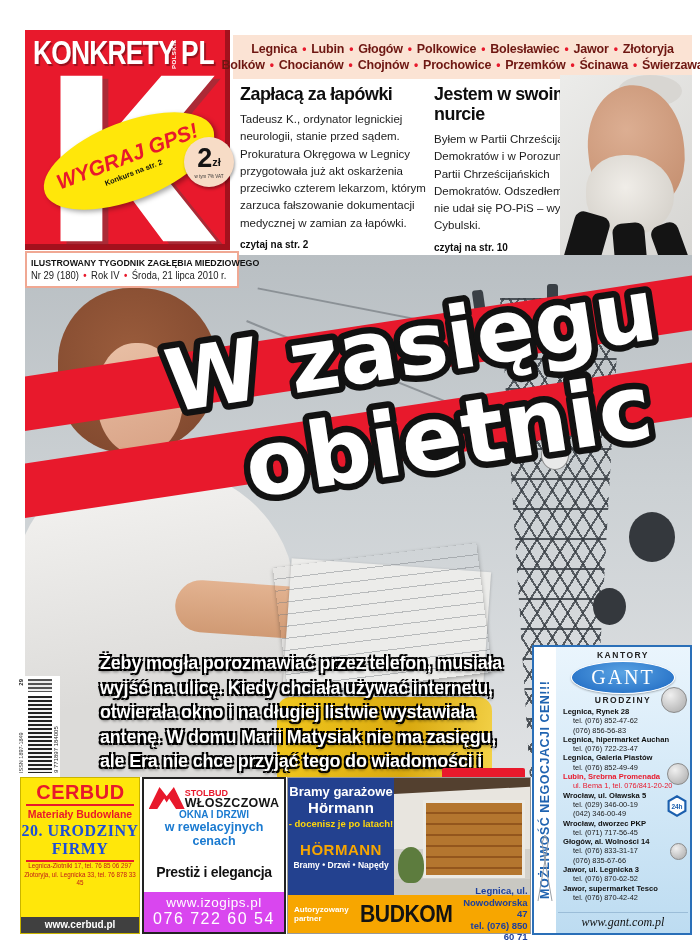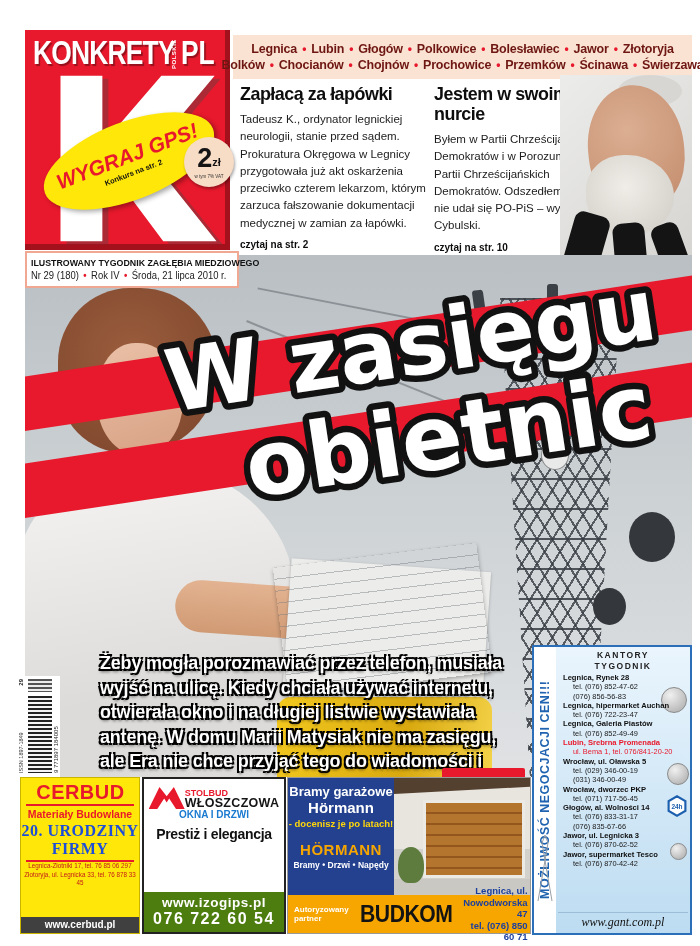--- a/index.html
+++ b/index.html
@@ -165,22 +165,22 @@
   #ad-stolbud{position:absolute;left:142px;top:777px;width:144px;height:157px;background:#fff;
         border:2px solid #222;display:flex;flex-direction:column;align-items:center;}
   #sb-logo-row{display:flex;align-items:center;margin-top:8px;}
   #sb-mark{width:36px;height:22px;background:#e8192c;
         clip-path:polygon(0 100%,30% 0,50% 42%,70% 0,100% 100%,76% 100%,57% 52%,50% 70%,43% 52%,24% 100%);}
   .sb-brandcol{display:flex;flex-direction:column;line-height:10px;}
   #sb-brand{font-size:9px;font-weight:bold;color:#e8192c;}
   #sb-brand2{font-size:12.5px;font-weight:bold;color:#151515;letter-spacing:.3px;}
   #sb-line1{color:#1a7ad0;font-weight:bold;font-size:10px;}
   #sb-line2{color:#1a7ad0;font-weight:bold;font-size:12.5px;line-height:14px;text-align:center;width:110px;}
-  #sb-line3{color:#111;font-weight:bold;font-size:14px;margin-top:6px;letter-spacing:-0.3px;}
-  #sb-bar{margin-top:auto;width:100%;background:#4d7c0f;color:#fff;font-weight:bold;text-align:center;
+  #sb-line3{color:#111;font-weight:bold;font-size:14px;margin-top:16px;letter-spacing:-0.3px;}
+  #sb-bar{margin-top:auto;width:100%;background:#d946ef;color:#fff;font-weight:normal;text-align:center;
         padding:3px 0 4px;}
   #sb-web{font-size:13.5px;letter-spacing:.5px;}
   #sb-phone{font-size:16px;letter-spacing:1.5px;}
 
   
   #ad-hormann{position:absolute;left:287px;top:777px;width:244px;height:157px;border:1px solid #999;
         background:#fff;}
   #hm-main{position:absolute;left:0;top:0;width:100%;height:119px;display:flex;}
   #hm-left{width:106px;background:#23418f;color:#fff;display:flex;flex-direction:column;
         align-items:center;padding-top:6px;}
@@ -390,20 +390,21 @@
 
   <div id="ad-stolbud">
     <div id="sb-logo-row">
       <div id="sb-mark"></div>
       <div class="sb-brandcol">
         <span id="sb-brand">STOLBUD</span>
         <span id="sb-brand2">WŁOSZCZOWA</span>
       </div>
     </div>
     <div id="sb-line1">OKNA I DRZWI</div>
+    <div id="sb-line2">w rewelacyjnych cenach</div>
     <div id="sb-line3">Prestiż i elegancja</div>
     <div id="sb-bar">
       <div id="sb-web">www.izogips.pl</div>
       <div id="sb-phone">076 722 60 54</div>
     </div>
   </div>
 
   <div id="ad-hormann">
     <div id="hm-main">
       <div id="hm-left">
@@ -434,34 +435,37 @@
 
   <div id="ad-gant">
     <div id="gt-side">
       <div id="gt-side-text">MOŻLIWOŚĆ NEGOCJACJI CEN!!!</div>
       <svg id="gt-sketch" width="22" height="70">
         <path d="M4 68 L14 10 M18 68 L8 10 M8 10 L11 2 L14 10" stroke="#9aa0a6" stroke-width="1" fill="none"></path>
       </svg>
     </div>
     <div id="gt-main">
       <div id="gt-kantory">KANTORY</div>
-      <div id="gt-walutowe">TYGODNIK</div>
+      <div id="gt-oval">
+        <span id="gt-brand">GANT</span>
+      </div>
+      <div id="gt-walutowe">URODZINY</div>
       <div id="gt-list">
           <div class="g-name">Legnica, Rynek 28</div>
           <div class="g-tel">tel. (076) 852-47-62</div>
           <div class="g-tel">(076) 856-56-83</div>
           <div class="g-name">Legnica, hipermarket Auchan</div>
           <div class="g-tel">tel. (076) 722-23-47</div>
           <div class="g-name">Legnica, Galeria Piastów</div>
           <div class="g-tel">tel. (076) 852-49-49</div>
           <div class="g-name g-red">Lubin, Srebrna Promenada</div>
           <div class="g-tel g-red">ul. Bema 1, tel. 076/841-20-20</div>
           <div class="g-name">Wrocław, ul. Oławska 5</div>
           <div class="g-tel">tel. (029) 346-00-19</div>
-          <div class="g-tel">(031) 346-00-49</div>
+          <div class="g-tel">(042) 346-00-49</div>
           <div class="g-name">Wrocław, dworzec PKP</div>
           <div class="g-tel">tel. (071) 717-56-45</div>
           <div class="g-name">Głogów, al. Wolności 14</div>
           <div class="g-tel">tel. (076) 833-31-17</div>
           <div class="g-tel">(076) 835-67-66</div>
           <div class="g-name">Jawor, ul. Legnicka 3</div>
           <div class="g-tel">tel. (076) 870-62-52</div>
           <div class="g-name">Jawor, supermarket Tesco</div>
           <div class="g-tel">tel. (076) 870-42-42</div>
         </div>

